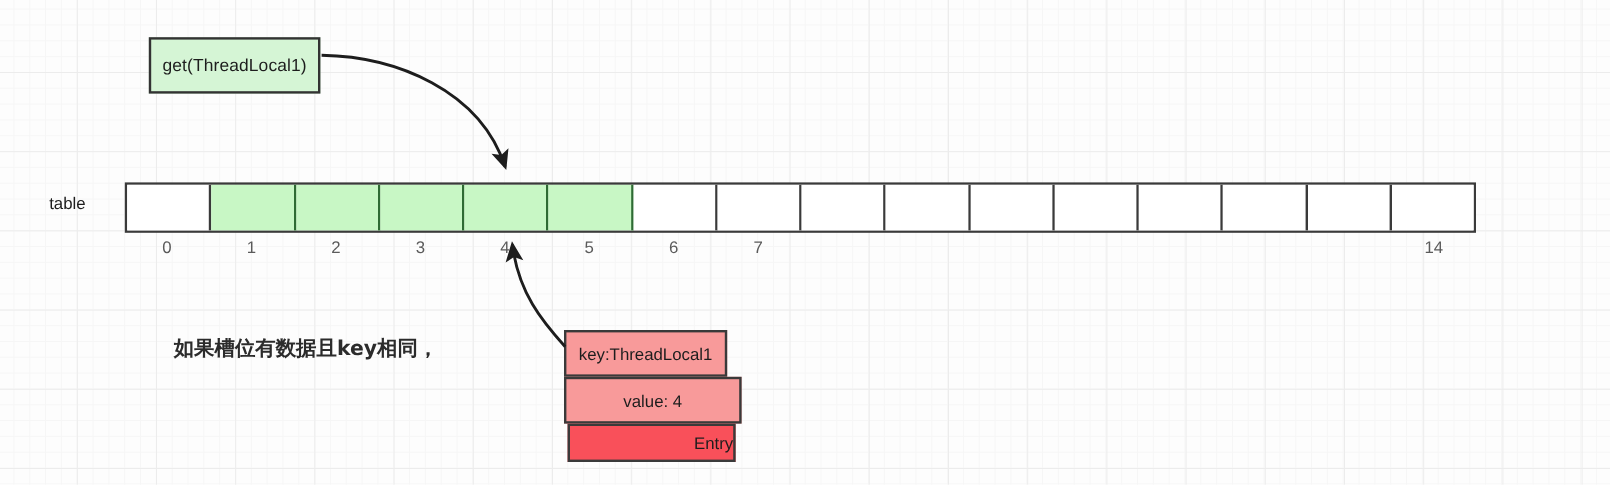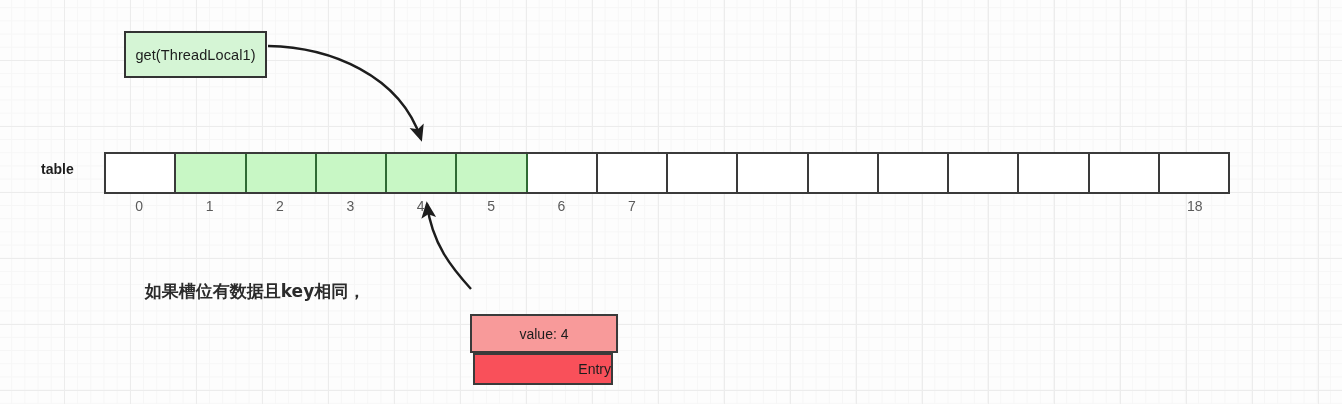--- a/index.html
+++ b/index.html
@@ -46,21 +46,21 @@
     color: #1d1d1d;
     letter-spacing: 0.1px;
   }
 
   
   .table-label {
     position: absolute;
     left: 41px;
     top: 161px;
     font-size: 14px;
-    font-weight: bold;
+    font-weight: normal;
     color: #1d1d1d;
   }
 
   
   #slot-strip {
     position: absolute;
     left: 104px;
     top: 152px;
     width: 1126px;
     height: 42px;
@@ -181,27 +181,30 @@
     <div class="idx">5</div>
     <div class="idx">6</div>
     <div class="idx">7</div>
     <div class="idx"></div>
     <div class="idx"></div>
     <div class="idx"></div>
     <div class="idx"></div>
     <div class="idx"></div>
     <div class="idx"></div>
     <div class="idx"></div>
-    <div class="idx">18</div>
+    <div class="idx">14</div>
   </div>
 
   <div class="note">
     <div>如果槽位有数据且key相同，</div>
   </div>
 
+  <div class="entry-cell" id="entry-key">
+    <span>key:ThreadLocal1</span>
+  </div>
   <div class="entry-cell" id="entry-value">
     <span>value: 4</span>
   </div>
   <div class="entry-cell" id="entry-title">
     <span>Entry</span>
   </div>
 
   <svg id="arrows" viewBox="0 0 1342 404">
     <defs>
       <marker id="ahead" markerWidth="10" markerHeight="10" refX="6.2" refY="3.4" orient="auto" markerUnits="strokeWidth">

